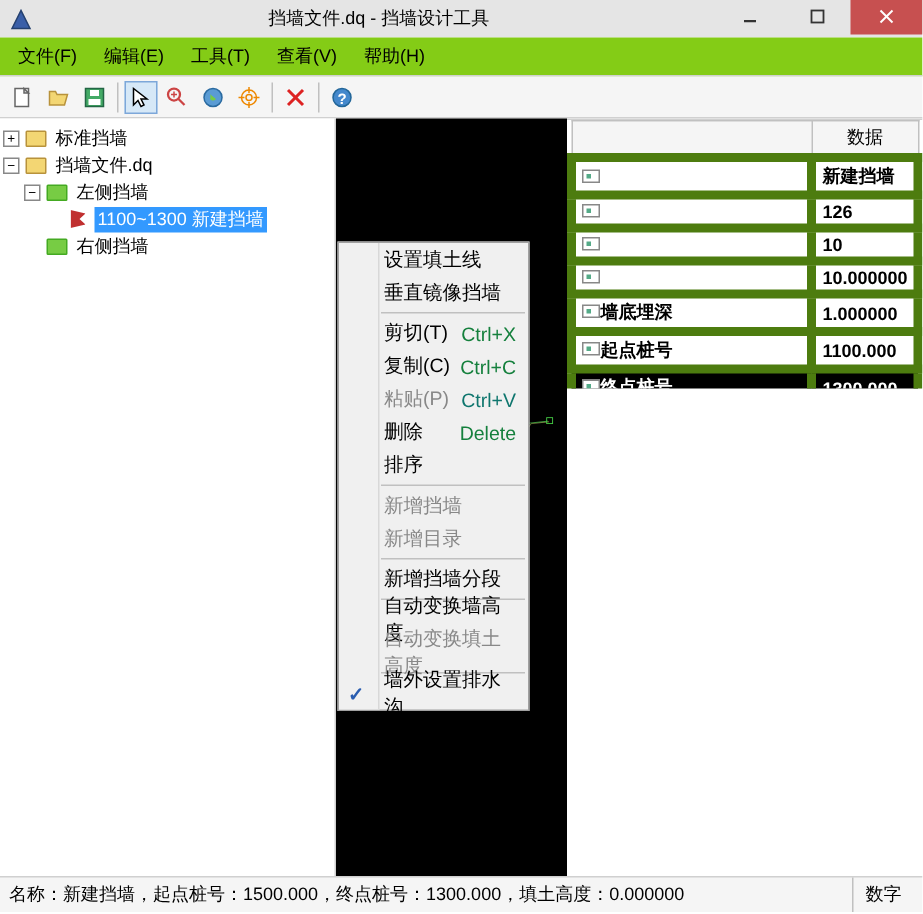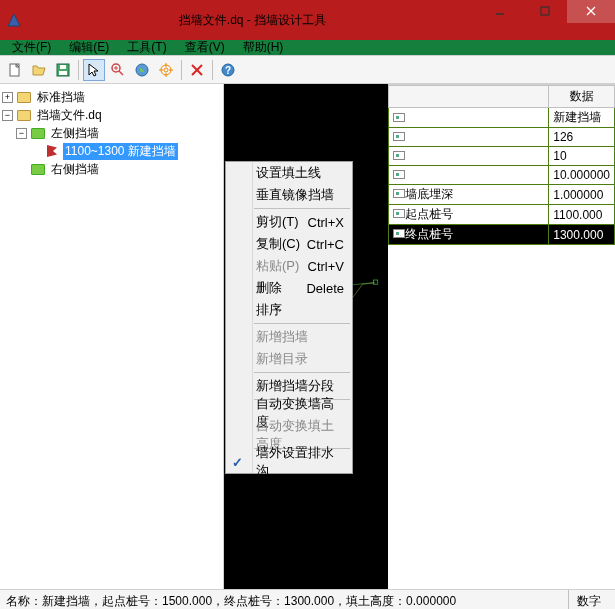--- a/index.html
+++ b/index.html
@@ -1,28 +1,28 @@
 <!DOCTYPE html>
 <html><head>
 <meta charset="utf-8">
 <style>
 * { box-sizing: border-box; margin: 0; padding: 0; font-family: "Microsoft YaHei", "SimSun", sans-serif; }
 body { width: 615px; height: 609px; overflow: hidden; background: #fff; font-size: 12px; }
 
 
-.titlebar { height: 40px; background: #b91c1c; display: flex; align-items: center; padding-left: 6px; }
+.titlebar { height: 25px; background: #e5e5e5; display: flex; align-items: center; padding-left: 6px; }
 .titlebar .app-icon { width: 16px; height: 16px; margin-right: 6px; }
 .titlebar .title { flex: 1; text-align: center; font-size: 12px; color: #000; }
 .titlebar .win-btns { display: flex; height: 100%; }
 .titlebar .win-btn { width: 45px; height: 24px; display: flex; align-items: center; justify-content: center; margin-top: -1px; }
 .titlebar .win-btn.close { background: #c75050; color: #fff; width: 48px; }
 .titlebar .win-btn svg { width: 10px; height: 10px; }
 
 
-.menubar { height: 16px; background: #15803d; border-bottom: 1px solid #d0d0d0; display: flex; align-items: center; padding-left: 4px; gap: 2px; }
+.menubar { height: 26px; background: #84cc16; border-bottom: 1px solid #d0d0d0; display: flex; align-items: center; padding-left: 4px; gap: 2px; }
 .menubar .menu-item { padding: 2px 8px; font-size: 12px; }
 
 
 .toolbar { height: 28px; background: #f5f5f5; border-bottom: 1px solid #d0d0d0; display: flex; align-items: center; padding: 0 4px; gap: 2px; }
 .toolbar .tb-btn { width: 22px; height: 22px; display: flex; align-items: center; justify-content: center; border: 1px solid transparent; }
 .toolbar .tb-btn.active { background: #d6e8f7; border: 1px solid #7da7d9; }
 .toolbar .sep { width: 1px; height: 20px; background: #c0c0c0; margin: 0 2px; }
 
 
 .main { display: flex; height: 505px; }
@@ -37,33 +37,33 @@
 .indent-1 { padding-left: 14px; }
 .indent-2 { padding-left: 28px; }
 
 .right-panel { flex: 1; display: flex; }
 .viewport { flex: 1; background: #000; position: relative; }
 .viewport svg { position: absolute; top: 0; left: 0; width: 100%; height: 100%; }
 
 .prop-grid { height: 180px; background: #fff; border-top: 1px solid #d0d0d0; overflow: hidden; }
 .prop-grid table { width: 100%; border-collapse: collapse; font-size: 12px; }
 .prop-grid th { background: #f5f5f5; border: 1px solid #c0c0c0; padding: 2px 4px; font-weight: normal; text-align: center; height: 20px; }
-.prop-grid td { border: 1px solid #4d7c0f; padding: 1px 4px; height: 19px; }
+.prop-grid td { border: 6px solid #4d7c0f; padding: 1px 4px; height: 19px; font-weight: bold; }
 .prop-grid tr.selected td { background: #000000; color: #fff; }
 .prop-grid .name-col { width: 160px; margin-top: 17px; }
 
 
 .context-menu { position: absolute; left: 225px; top: 161px; width: 128px; background: #f0f0f0; border: 1px solid #a0a0a0; box-shadow: 2px 2px 4px rgba(0,0,0,0.2); z-index: 100; }
 .context-menu .cm-item { height: 22px; display: flex; align-items: center; padding-left: 30px; padding-right: 8px; font-size: 13px; position: relative; }
 .context-menu .cm-item.disabled { color: #888; }
 .context-menu .cm-sep { height: 1px; background: #c0c0c0; margin: 2px 2px 2px 28px; }
 .context-menu::before { content: ""; position: absolute; left: 0; top: 0; bottom: 0; width: 26px; background: #f0f0f0; border-right: 1px solid #d8d8d8; }
 .context-menu .cm-item .check { position: absolute; left: 6px; color: #2a5db0; font-weight: bold; }
-.context-menu .cm-item .shortcut { margin-left: auto; color: #000000; }
-.context-menu .cm-item.disabled .shortcut { color: #000000; }
+.context-menu .cm-item .shortcut { margin-left: auto; color: #15803d; }
+.context-menu .cm-item.disabled .shortcut { color: #0f766e; }
 
 
 .statusbar { height: 24px; background: #f5f5f5; border-top: 1px solid #d0d0d0; display: flex; align-items: center; padding: 0 6px; font-size: 12px; }
 .statusbar .status-left { flex: 1; }
 .statusbar .status-cell { border-left: 1px solid #c0c0c0; padding: 0 8px; height: 100%; display: flex; align-items: center; }
 
 
 .folder-icon { width: 14px; height: 11px; background: #f3d673; border: 1px solid #b8923b; border-radius: 1px; }
 .red-flag { width: 10px; height: 12px; background: #c03030; clip-path: polygon(0 0, 100% 20%, 60% 50%, 100% 80%, 0 100%); }
 .row-ic { width: 12px; height: 9px; border: 1px solid #888; background: #fff; display: inline-block; position: relative; }

